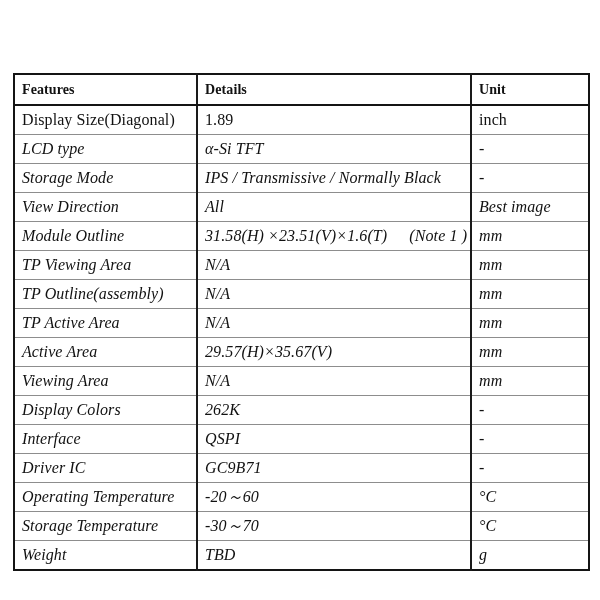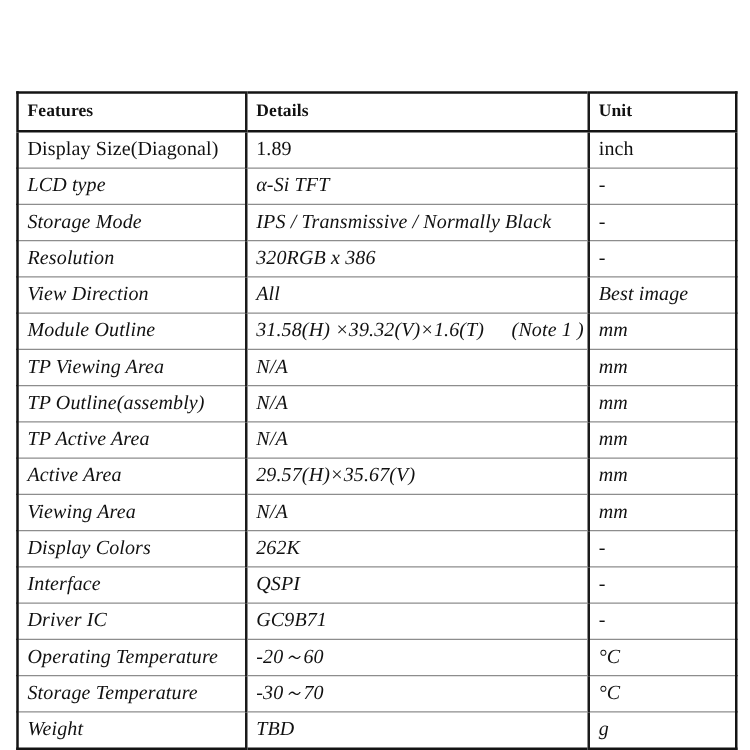--- a/index.html
+++ b/index.html
@@ -110,32 +110,27 @@
           <td>LCD type</td>
           <td class="sep-left">α-Si TFT</td>
           <td class="sep-left">-</td>
         </tr>
         <tr>
           <td>Storage Mode</td>
           <td class="sep-left">IPS / Transmissive / Normally Black</td>
           <td class="sep-left">-</td>
         </tr>
         <tr>
-          <td>Resolution</td>
-          <td class="sep-left">320RGB x 386</td>
-          <td class="sep-left">-</td>
-        </tr>
-        <tr>
           <td>View Direction</td>
           <td class="sep-left">All</td>
           <td class="sep-left">Best image</td>
         </tr>
         <tr>
           <td>Module Outline</td>
-          <td class="sep-left"><span class="nowrap-note">31.58(H) ×39.32(V)×1.6(T)</span><span class="note-gap"></span><span class="nowrap-note">(Note 1 )</span></td>
+          <td class="sep-left"><span class="nowrap-note">31.58(H) ×23.51(V)×1.6(T)</span><span class="note-gap"></span><span class="nowrap-note">(Note 1 )</span></td>
           <td class="sep-left">mm</td>
         </tr>
         <tr>
           <td>TP Viewing Area</td>
           <td class="sep-left">N/A</td>
           <td class="sep-left">mm</td>
         </tr>
         <tr>
           <td>TP Outline(assembly)</td>
           <td class="sep-left">N/A</td>

